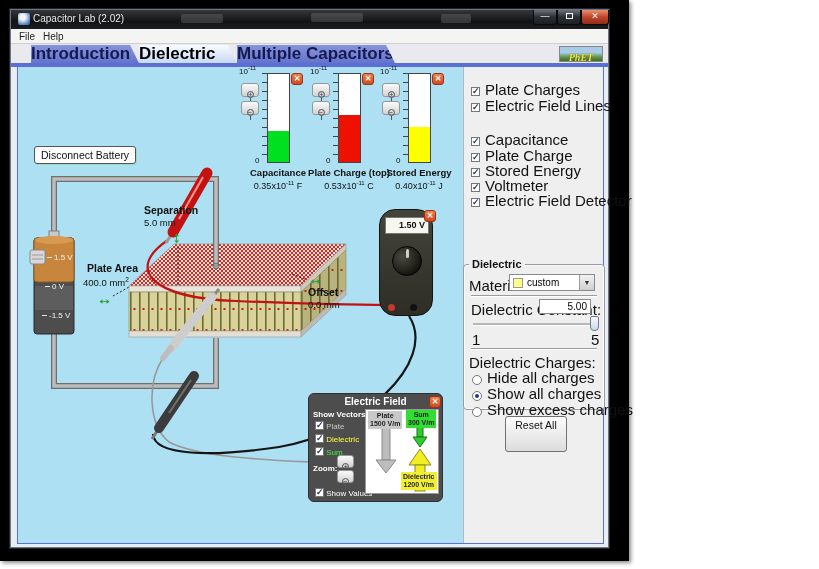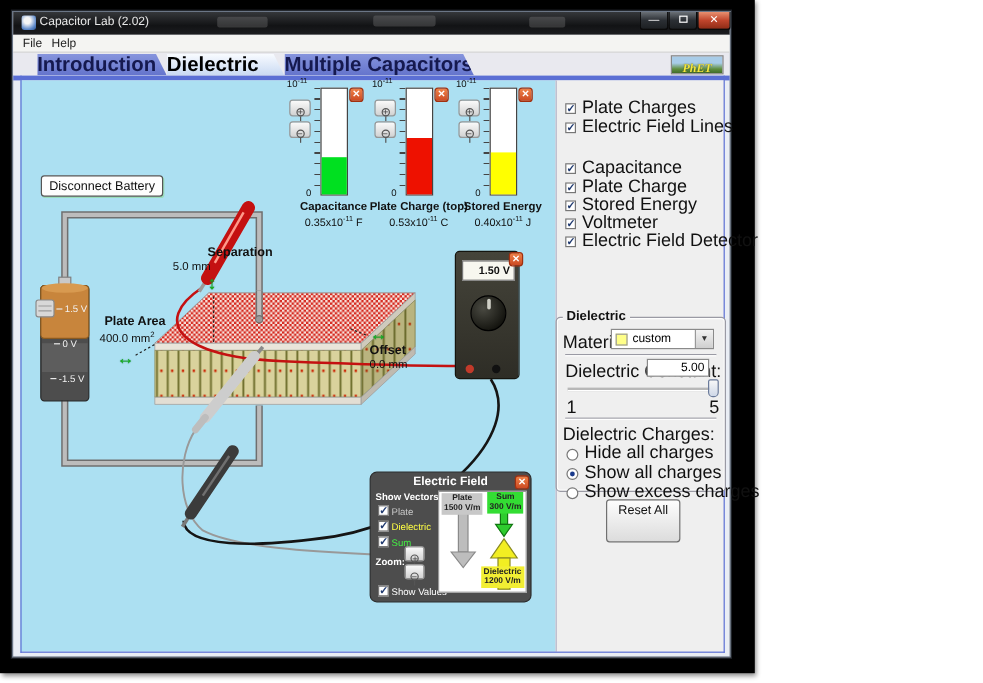--- a/index.html
+++ b/index.html
@@ -52,21 +52,21 @@
   .mvalue{position:absolute;left:0;top:112px;width:94px;text-align:center;font-size:9px;color:#111;}
   
   #disconnect-btn{left:23px;top:136px;height:18px;padding:2px 6px;background:#fdfdfd;border:1px solid #555;border-radius:3px;font-size:10.5px;color:#111;box-shadow:1px 1px 0 #9db;}
   .ann-label{font-weight:bold;font-size:10.5px;color:#111;white-space:nowrap;}
   .ann-value{font-size:9.5px;color:#111;white-space:nowrap;}
   .ann-value sup{font-size:6.5px;}
   .garrow{color:#18b418;font-weight:bold;font-size:15px;line-height:12px;text-shadow:0 0 1px #064;}
   .bat-label{font-size:8px;color:#f2f2f2;white-space:nowrap;}
   .bat-label::before{content:"";display:inline-block;width:5px;height:1px;background:#e8e8e8;vertical-align:middle;margin-right:2px;}
   
-  #voltmeter{left:368px;top:199px;width:54px;height:107px;background:linear-gradient(#45443a,#2e2d26);border:1px solid #15150f;border-radius:4px;}
+  #voltmeter{left:368px;top:199px;width:54px;height:107px;background:linear-gradient(#45443a,#2e2d26);border:1px solid #15150f;border-radius:16px;}
   #vm-display{left:5px;top:7px;width:44px;height:17px;background:#f7f7ef;border:1px solid #777;font-size:9px;font-weight:bold;color:#111;text-align:right;line-height:15px;padding-right:3px;}
   #vm-knob{left:12px;top:36px;width:30px;height:30px;border-radius:50%;background:radial-gradient(circle at 35% 35%,#4a4a42,#14140f 75%);border:1px solid #000;}
   #vm-knob::after{content:"";position:absolute;left:13px;top:2px;width:3px;height:9px;background:#cfcfc6;border-radius:2px;}
   .vm-term{width:7px;height:7px;border-radius:50%;top:94px;}
   
   #ef-panel{left:297px;top:383px;width:135px;height:109px;background:#4d4d4d;border:1px solid #2e2e2e;border-radius:6px;color:#fff;}
   #ef-title{left:0;top:2px;width:100%;text-align:center;font-size:10px;font-weight:bold;}
   .ef-row{font-size:8px;white-space:nowrap;}
   .cb{display:inline-block;width:9px;height:9px;background:#fff;border:1px solid #777;vertical-align:-1px;position:relative;}
   .cb::after{content:"✓";position:absolute;left:0px;top:-2px;font-size:9px;color:#203a70;font-weight:bold;}
@@ -244,21 +244,21 @@
         <div class="mtitle">Stored Energy</div>
         <div class="mvalue"><span>0.40x10</span><sup>-11</sup> <span>J</span></div>
       </div>
 
       <div id="disconnect-btn" class="abs">Disconnect Battery</div>
 
       <div class="bat-label abs" style="left:36px;top:243px;">1.5 V</div>
       <div class="bat-label abs" style="left:34px;top:272px;">0 V</div>
       <div class="bat-label abs" style="left:31px;top:301px;">-1.5 V</div>
 
-      <div class="ann-label abs" style="left:133px;top:194px;margin-left:29px;">Separation</div>
+      <div class="ann-label abs" style="left:133px;top:194px;">Separation</div>
       <div class="ann-value abs" style="left:133px;top:207px;">5.0 mm</div>
       <div class="garrow abs" style="left:162px;top:221px;">↕</div>
 
       <div class="ann-label abs" style="left:76px;top:252px;">Plate Area</div>
       <div class="ann-value abs" style="left:72px;top:266px;"><span>400.0 mm</span><sup>2</sup></div>
       <div class="garrow abs" style="left:86px;top:283px;">↔</div>
 
       <div class="garrow abs" style="left:297px;top:263px;">↔</div>
       <div class="ann-label abs" style="left:297px;top:276px;">Offset</div>
       <div class="ann-value abs" style="left:297px;top:289px;">0.0 mm</div>

